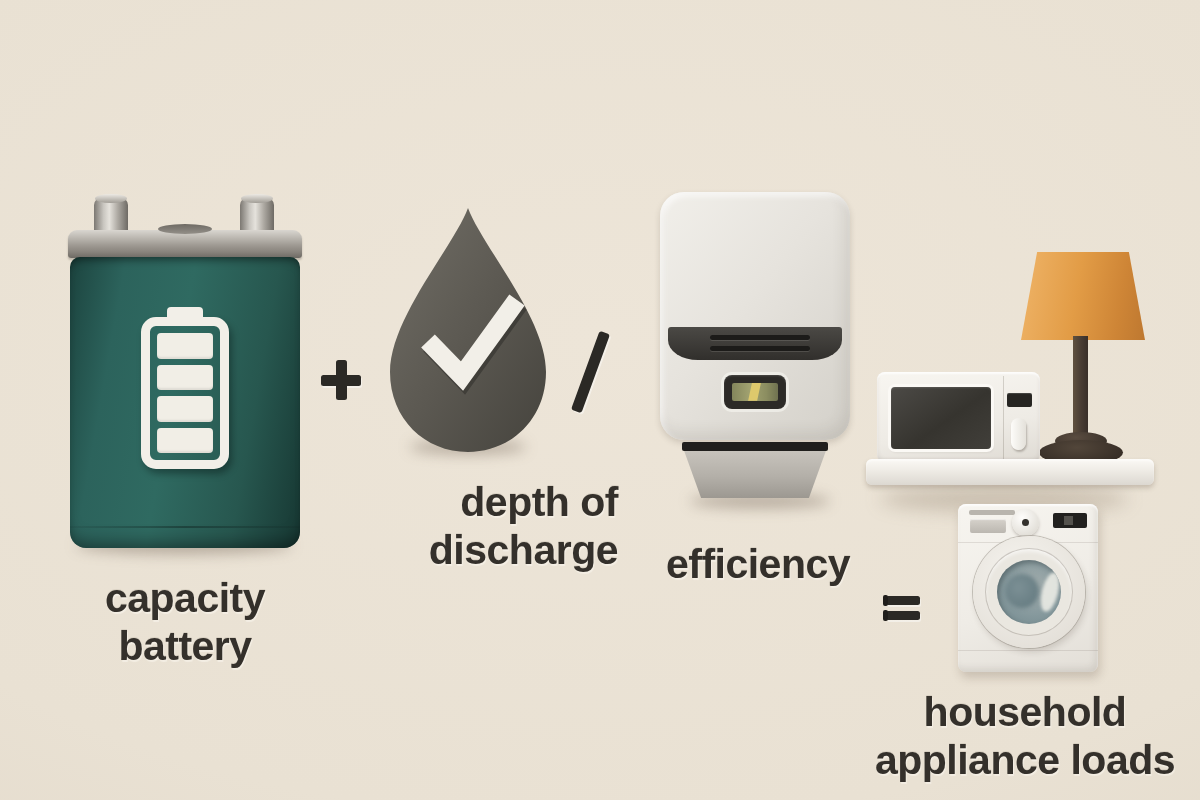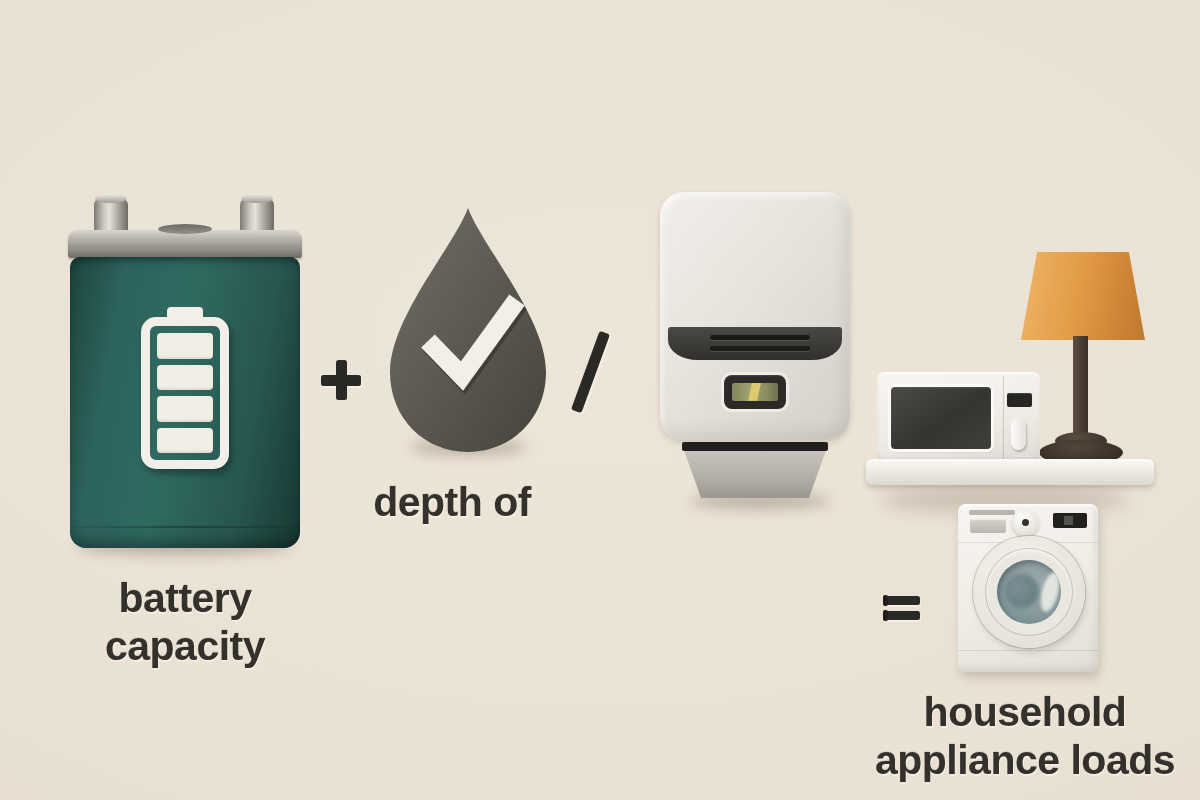--- a/index.html
+++ b/index.html
@@ -156,62 +156,64 @@
         <div class="batt-bars">
           <div class="bar"></div>
           <div class="bar"></div>
           <div class="bar"></div>
           <div class="bar"></div>
         </div>
       </div>
     </div>
   </div>
   <div class="label" style="left:35px;top:574px;width:300px;">
+    <span>capacity</span>
     <span>battery</span>
-    <span>capacity</span>
   </div>
 
   <div class="abs plus">
     <div class="op-bar h"></div>
     <div class="op-bar v"></div>
   </div>
 
   <div class="gshadow" style="left:410px;top:440px;width:116px;height:14px;"></div>
   <svg class="abs drop-svg" width="176" height="256" viewBox="0 0 176 256">
     <defs>
       <linearGradient id="dropG" x1="0" y1="0" x2="1" y2="1">
         <stop offset="0" stop-color="#716E66"></stop>
         <stop offset="0.5" stop-color="#5C5952"></stop>
         <stop offset="1" stop-color="#45433D"></stop>
       </linearGradient>
     </defs>
     <path d="M88 6 C 74 44, 10 116, 10 170 C 10 217, 45 250, 88 250 C 131 250, 166 217, 166 170 C 166 116, 102 44, 88 6 Z" fill="url(#dropG)"></path>
     <path d="M48 139 L82 174 L137 98" fill="none" stroke="rgba(0,0,0,0.25)" stroke-width="19" transform="translate(2,4)"></path>
     <path d="M48 139 L82 174 L137 98" fill="none" stroke="#F2EFE8" stroke-width="19" stroke-linejoin="miter"></path>
   </svg>
-  <div class="label" style="left:317px;top:478px;width:270px;">
+  <div class="label" style="left:348px;top:478px;width:270px;text-align:right;">
     <span>depth of</span>
+    <span>discharge</span>
   </div>
 
   <div class="abs slash"></div>
 
   <div class="gshadow" style="left:690px;top:494px;width:140px;height:14px;"></div>
   <div class="abs inverter">
     <div class="inv-body"></div>
     <div class="inv-band">
       <div class="inv-slot s1"></div>
       <div class="inv-slot s2"></div>
     </div>
     <div class="inv-screen">
       <div class="inv-lcd"></div>
     </div>
     <div class="inv-rim"></div>
     <div class="inv-base"></div>
   </div>
   <div class="label" style="left:618px;top:540px;width:280px;">
+    <span>efficiency</span>
   </div>
 
   <div class="abs equals">
     <div class="op-bar e1"></div>
     <div class="op-bar e2"></div>
     <div class="op-nub" style="left:-3px;top:-1px;"></div>
     <div class="op-nub" style="left:-3px;top:14px;"></div>
   </div>
 
   <div class="abs lamp-shade"></div>

